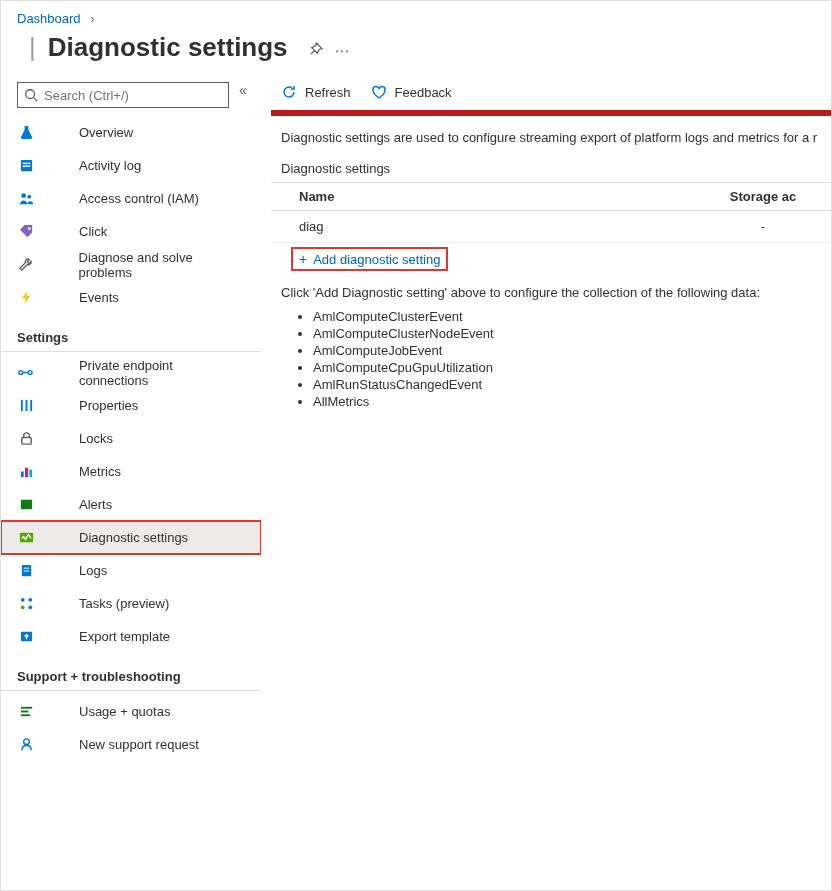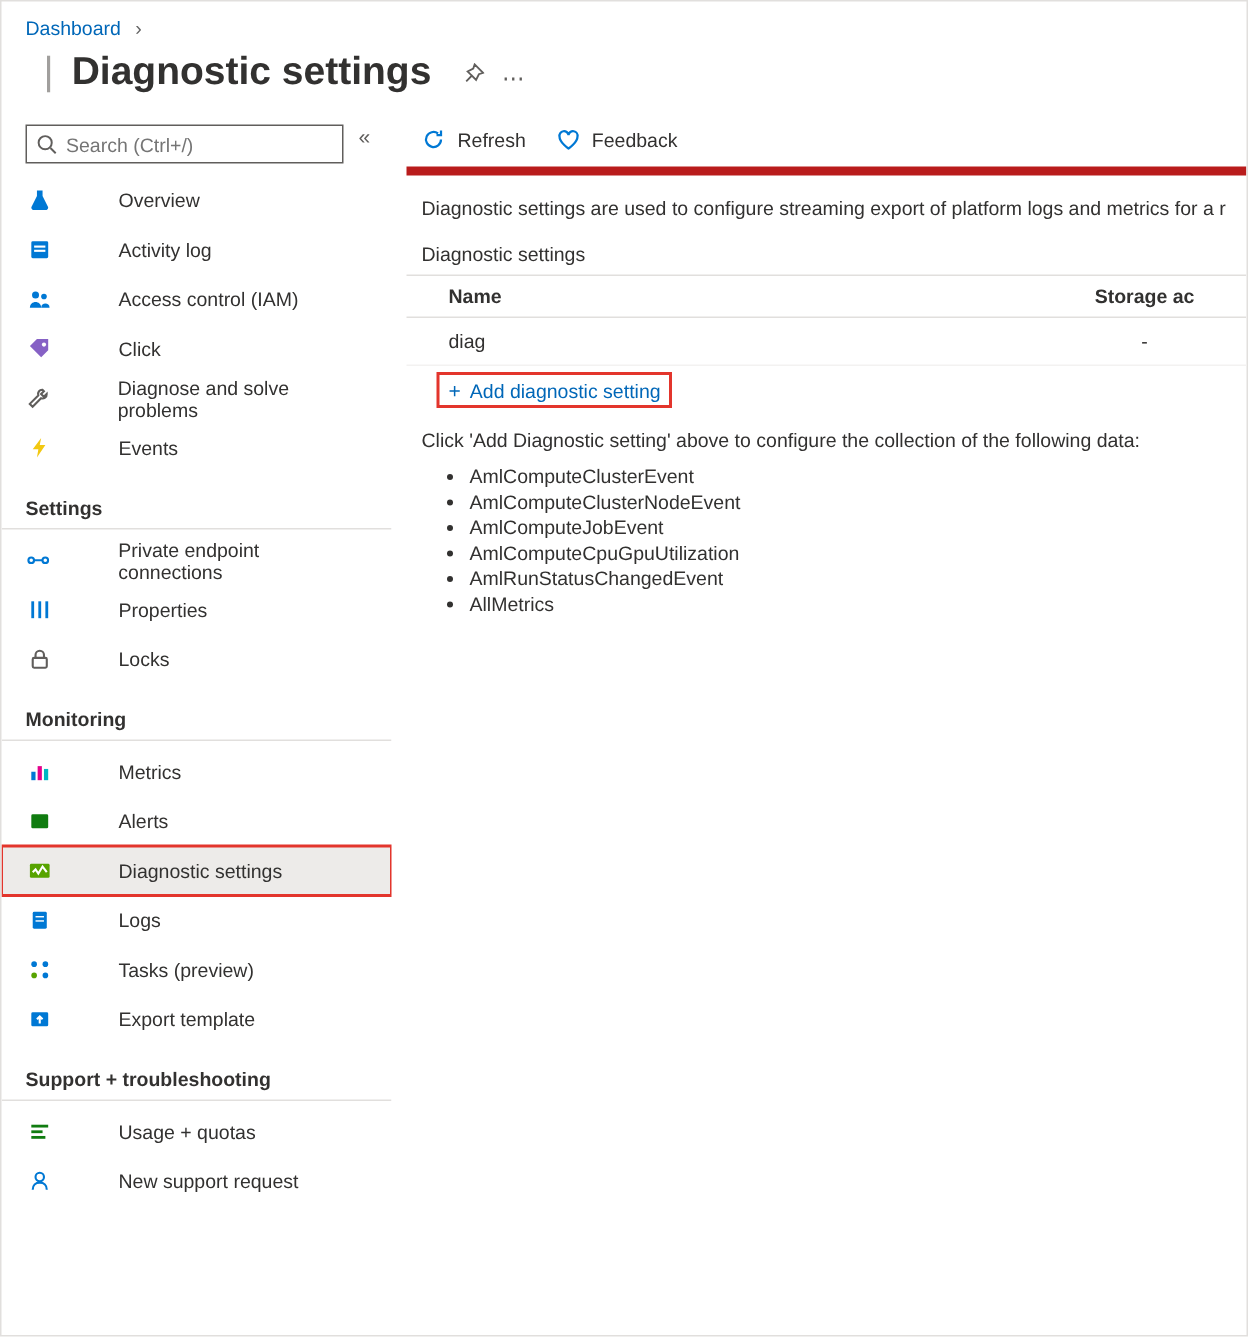--- a/index.html
+++ b/index.html
@@ -263,21 +263,20 @@
     <div class="nav-item">
       <span class="nav-ico">
           <svg viewBox="0 0 16 16" fill="none" stroke="#605e5c" stroke-width="1.5">
             <rect x="3" y="7" width="10" height="7" rx="1"></rect>
             <path d="M5 7V5a3 3 0 016 0v2"></path>
           </svg>
         </span>
       <span>Locks</span>
     </div>
 
-    <div class="group-head">Monitoring</div>
     <div class="nav-item">
       <span class="nav-ico">
           <svg viewBox="0 0 16 16">
             <rect x="2" y="8" width="3" height="6" fill="#0078d4"></rect>
             <rect x="6.5" y="4" width="3" height="10" fill="#e3008c"></rect>
             <rect x="11" y="6" width="3" height="8" fill="#00b7c3"></rect>
           </svg>
         </span>
       <span>Metrics</span>
     </div>

